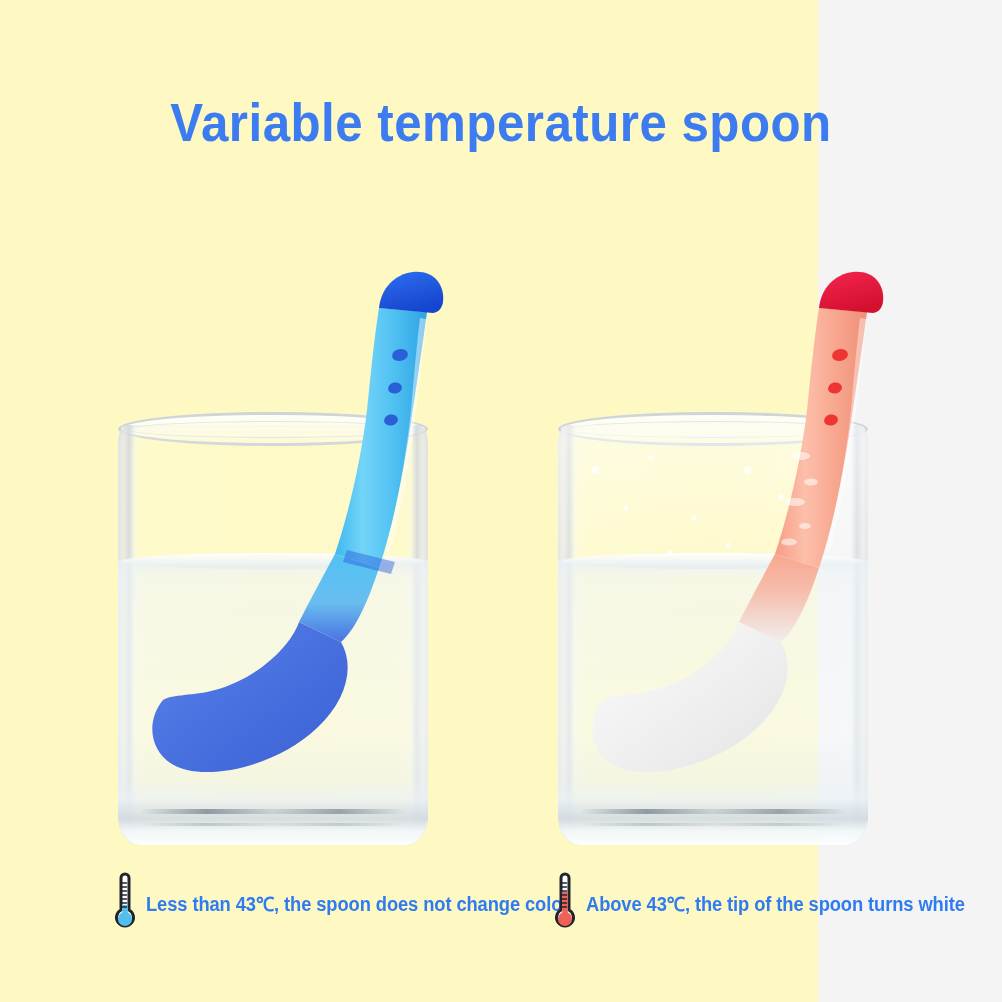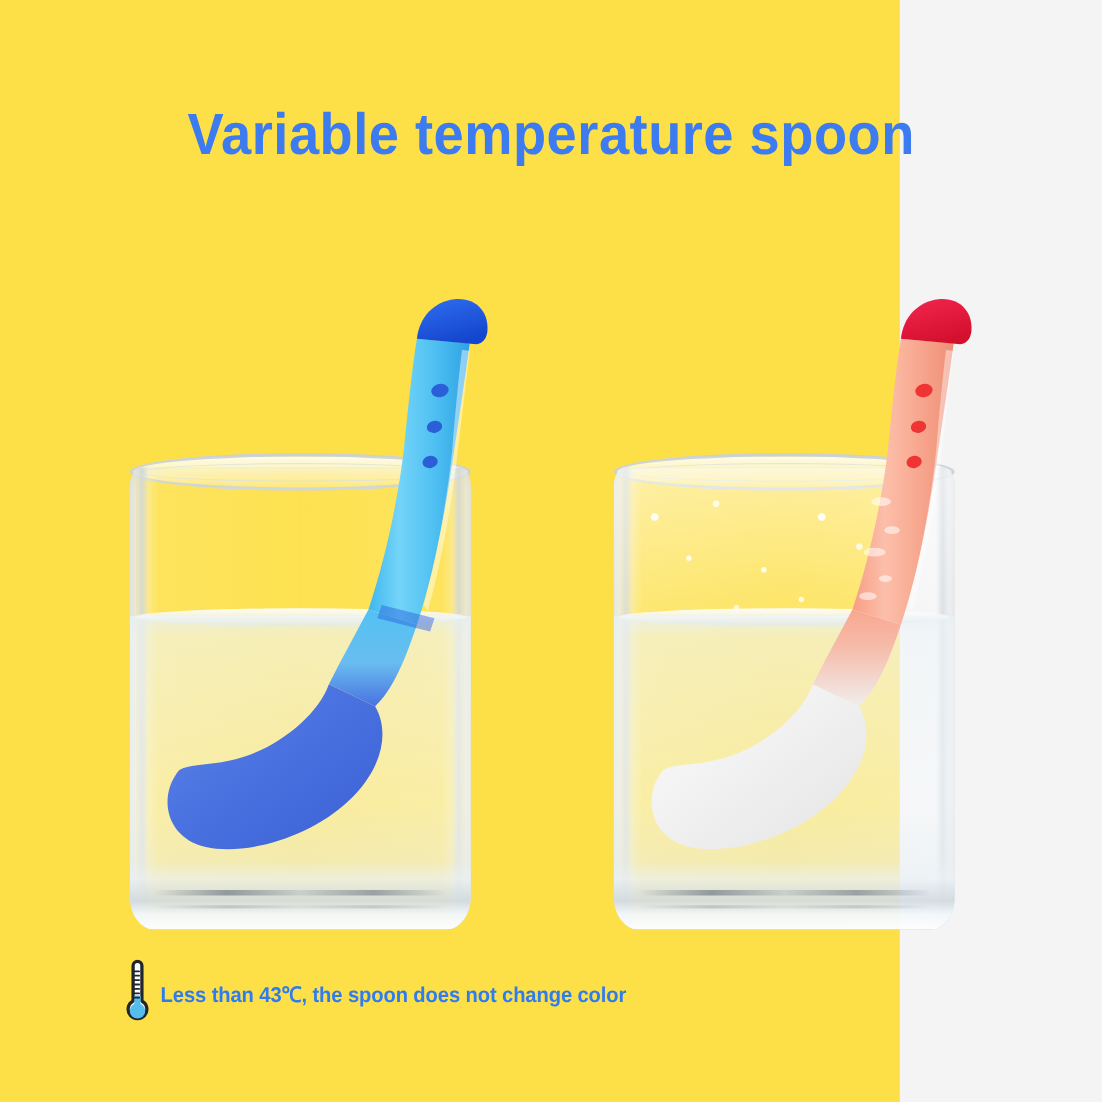--- a/index.html
+++ b/index.html
@@ -13,21 +13,21 @@
     font-family: "Liberation Sans", sans-serif;
     overflow: hidden;
     position: relative;
   }
 
   #stage {
     position: absolute;
     inset: 0;
     width: 818px;
     height: 1002px;
-    background: #fde047;
+    background: #fef9c3;
   }
 
   
   .title {
     position: absolute;
     top: 92px;
     left: 0;
     width: 1002px;
     text-align: center;
     color: #3d7bf0;
@@ -375,14 +375,31 @@
         <line x1="10" y1="19" x2="14.5" y2="19"></line>
         <line x1="10" y1="23" x2="14.5" y2="23"></line>
         <line x1="10" y1="27" x2="14.5" y2="27"></line>
         <line x1="10" y1="31" x2="14.5" y2="31"></line>
         <line x1="10" y1="35" x2="14.5" y2="35"></line>
       </g>
     </svg>
     <span class="text">Less than 43℃, the spoon does not change color</span>
   </div>
 
+  <div class="caption right">
+    <svg class="thermo" viewBox="0 0 26 62">
+      <path d="M9 6 a4 4 0 0 1 8 0 v32 a8.5 8.5 0 1 1 -8 0 Z" fill="#ffffff" stroke="#20262c" stroke-width="3" stroke-linejoin="round"></path>
+      <circle cx="13" cy="47" r="7" fill="#ee6159"></circle>
+      <rect x="10.2" y="20" width="5.6" height="26" fill="#ee6159"></rect>
+      <g stroke="#20262c" stroke-width="1.6" stroke-linecap="round">
+        <line x1="10" y1="11" x2="14.5" y2="11"></line>
+        <line x1="10" y1="15" x2="14.5" y2="15"></line>
+        <line x1="10" y1="19" x2="14.5" y2="19"></line>
+        <line x1="10" y1="23" x2="14.5" y2="23"></line>
+        <line x1="10" y1="27" x2="14.5" y2="27"></line>
+        <line x1="10" y1="31" x2="14.5" y2="31"></line>
+        <line x1="10" y1="35" x2="14.5" y2="35"></line>
+      </g>
+    </svg>
+    <span class="text">Above 43℃, the tip of the spoon turns white</span>
+  </div>
 
 </div>
 
 </body></html>

